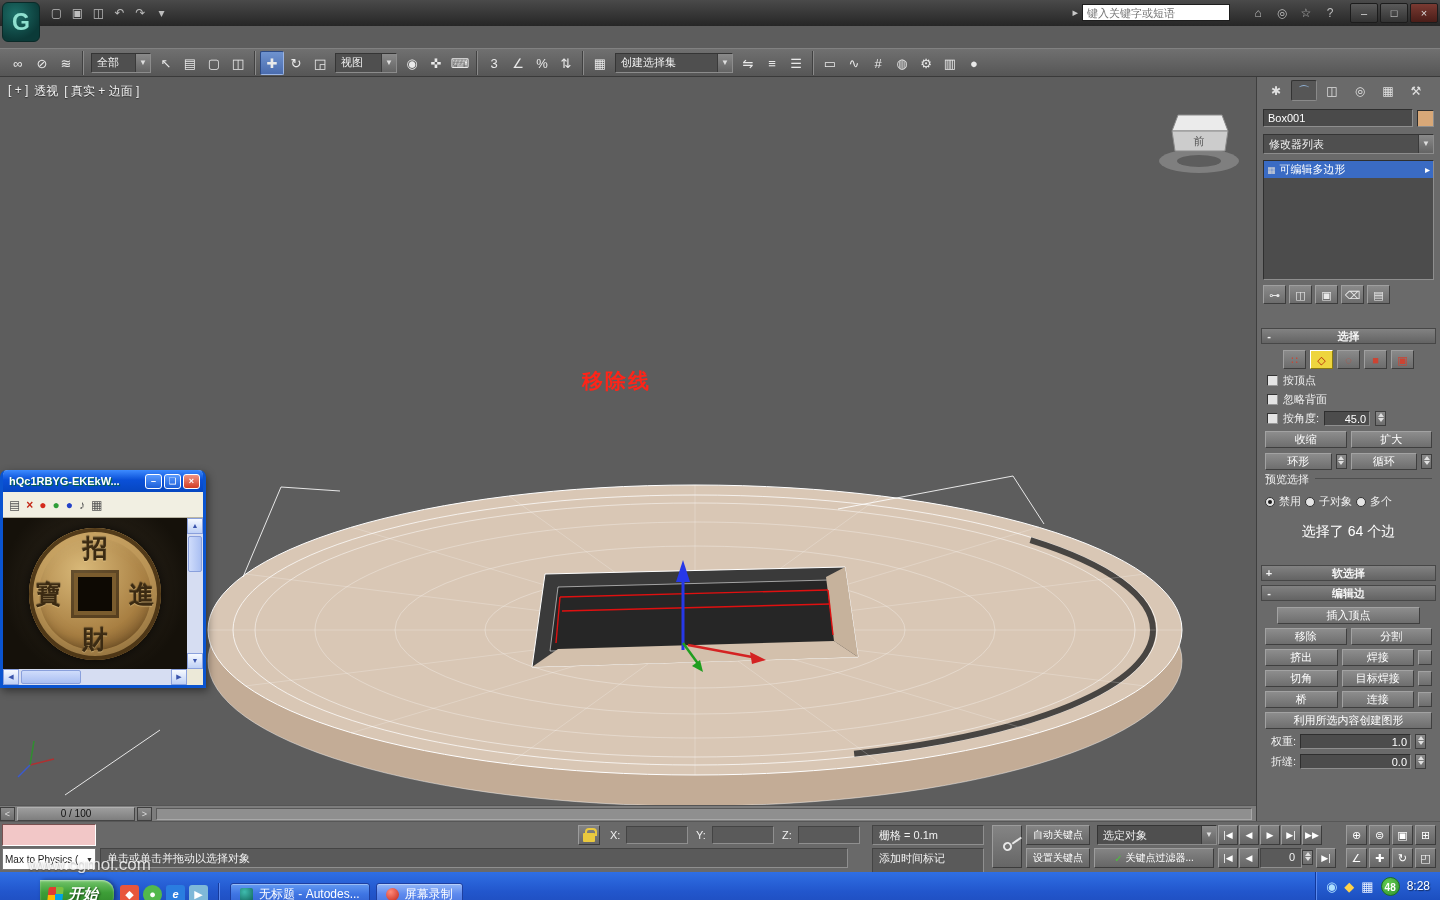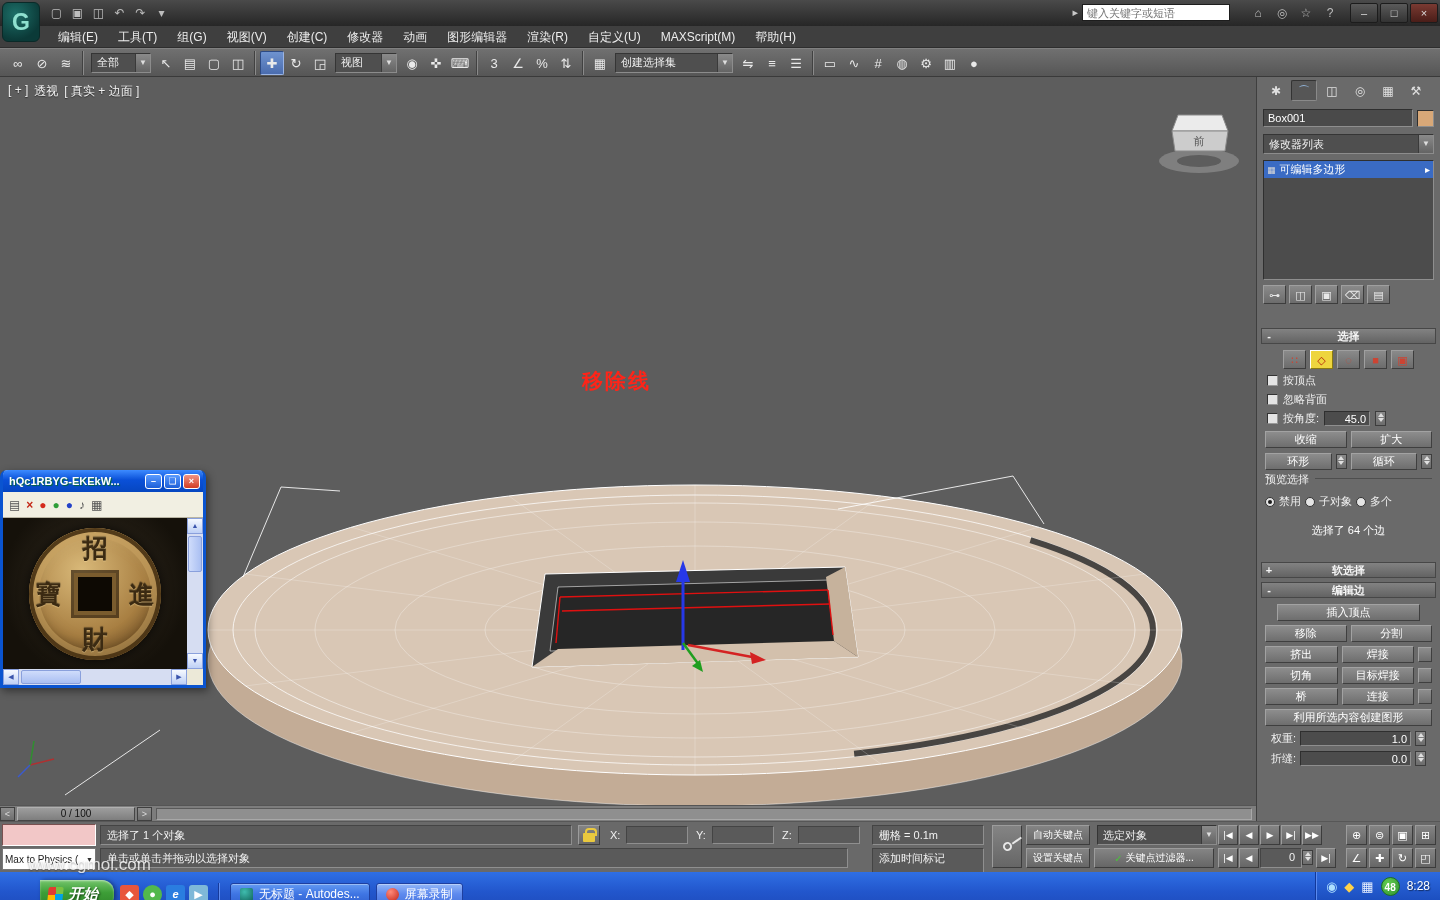--- a/index.html
+++ b/index.html
@@ -96,21 +96,21 @@
   .spinner i.up { border-bottom:4px solid #e0e0e0; margin-top:-2px; }
   .spinner i.dn { border-top:4px solid #e0e0e0; }
   .btn2 { display:flex; gap:4px; margin:5px 8px 0 8px; align-items:center; }
   .pbtn { flex:1; height:17px; display:flex; align-items:center; justify-content:center; font-size:11px; color:#fff;
           background:linear-gradient(#8d8d8d,#6e6e6e); border:1px solid; border-color:#a2a2a2 #3f3f3f #3f3f3f #a2a2a2; }
   .group-sep { margin:8px 8px 0 8px; border-top:1px solid #4e4e4e; position:relative; font-size:11px; color:#f0f0f0; }
   .group-sep span { position:relative; top:-7px; background:#6a6a6a; padding-right:6px; }
   .radio-row { display:flex; align-items:center; gap:4px; margin:0 8px; font-size:11px; color:#f0f0f0; }
   .radio { width:10px; height:10px; border-radius:50%; background:#e4e4e4; border:1px solid #333; position:relative; }
   .radio.on::after { content:""; position:absolute; left:2px; top:2px; width:4px; height:4px; border-radius:50%; background:#1a1a1a; }
-  .sel-status { text-align:center; margin-top:14px; font-size:11px; color:#fff; }
+  .sel-status { text-align:center; margin-top:14px; font-size:14px; color:#fff; }
   .ee-row { display:flex; gap:4px; margin:4px 8px 0 8px; align-items:center; }
   .sq { width:14px; height:15px; background:linear-gradient(#8d8d8d,#6e6e6e); border:1px solid; border-color:#a2a2a2 #3f3f3f #3f3f3f #a2a2a2; }
   .num-row { display:flex; align-items:center; gap:4px; margin:5px 14px 0 14px; font-size:11px; color:#f0f0f0; }
 
   
   .imgwin { position:absolute; left:0; top:470px; width:206px; height:218px; z-index:50;
             border:3px solid #0a54d0; border-top:none; border-radius:7px 7px 0 0; background:#ece9d8;
             box-shadow:2px 3px 8px rgba(0,0,0,.45); }
   .iw-title { height:22px; border-radius:5px 5px 0 0; display:flex; align-items:center; padding:0 3px 0 6px;
               background:linear-gradient(#3d8bff,#0a50d8 45%,#0646c0); color:#fff; font-size:11px; font-weight:bold;gap:15px; }
@@ -241,34 +241,20 @@
         <div class="cap-icon">☆</div>
         <div class="cap-icon">?</div>
     </div>
     <div class="win-ctrls">
       <div class="wbtn">–</div>
         <div class="wbtn">□</div>
         <div class="wbtn close">×</div>
     </div>
   </div>
 
-  <div class="menubar">
-    <div class="menu-item">编辑(E)</div>
-      <div class="menu-item">工具(T)</div>
-      <div class="menu-item">组(G)</div>
-      <div class="menu-item">视图(V)</div>
-      <div class="menu-item">创建(C)</div>
-      <div class="menu-item">修改器</div>
-      <div class="menu-item">动画</div>
-      <div class="menu-item">图形编辑器</div>
-      <div class="menu-item">渲染(R)</div>
-      <div class="menu-item">自定义(U)</div>
-      <div class="menu-item">MAXScript(M)</div>
-      <div class="menu-item">帮助(H)</div>
-  </div>
 
   <div class="toolbar">
     <div class="tb-group">
         <div class="tbi">∞</div>
         <div class="tbi">⊘</div>
         <div class="tbi">≋</div>
       </div>
     <div class="tb-sep"></div>
     <div class="dd" style="width:60px">
       <span class="dd-text">全部</span>
@@ -596,21 +582,20 @@
     <div class="ts-arrow">&gt;</div>
     <div class="ts-ruler"></div>
   </div>
 
   <div class="statusarea">
     <div class="sb-abs listener-pink" style="left:2px;top:2px;width:94px;height:22px"></div>
     <div class="sb-abs listener-white" style="left:2px;top:26px;width:94px;height:22px">
       <span class="t">Max to Physics (</span>
       <span class="dda" style="background:none;border:none">▼</span>
     </div>
-    <div class="sb-abs sb-sunken" style="left:100px;top:3px;width:472px;height:20px">选择了 1 个对象</div>
     <div class="sb-abs sb-sunken" style="left:100px;top:26px;width:748px;height:20px">单击或单击并拖动以选择对象</div>
     <div class="sb-abs sb-btn" style="left:578px;top:3px;width:22px;height:20px">
         <span class="lock"></span>
       </div>
     <span class="sb-abs sb-label" style="left:610px;top:7px">X:</span>
     <div class="sb-abs sb-sunken" style="left:626px;top:4px;width:62px;height:18px"></div>
     <span class="sb-abs sb-label" style="left:696px;top:7px">Y:</span>
     <div class="sb-abs sb-sunken" style="left:712px;top:4px;width:62px;height:18px"></div>
     <span class="sb-abs sb-label" style="left:782px;top:7px">Z:</span>
     <div class="sb-abs sb-sunken" style="left:798px;top:4px;width:62px;height:18px"></div>

